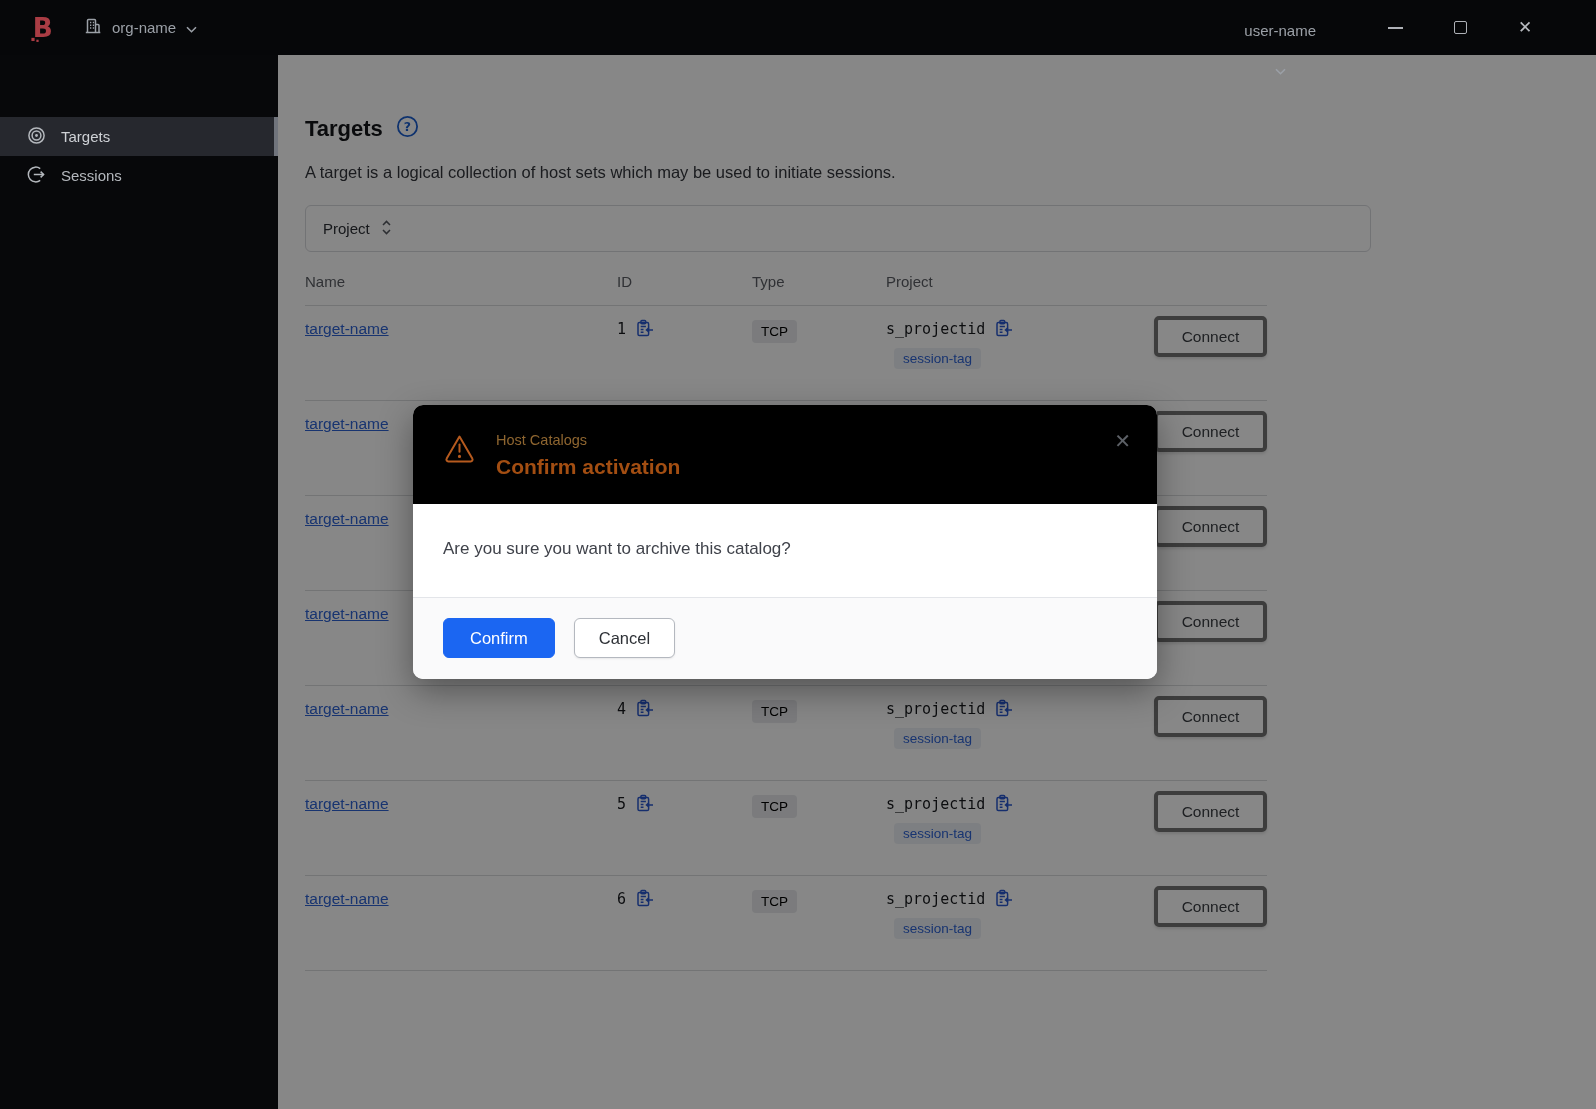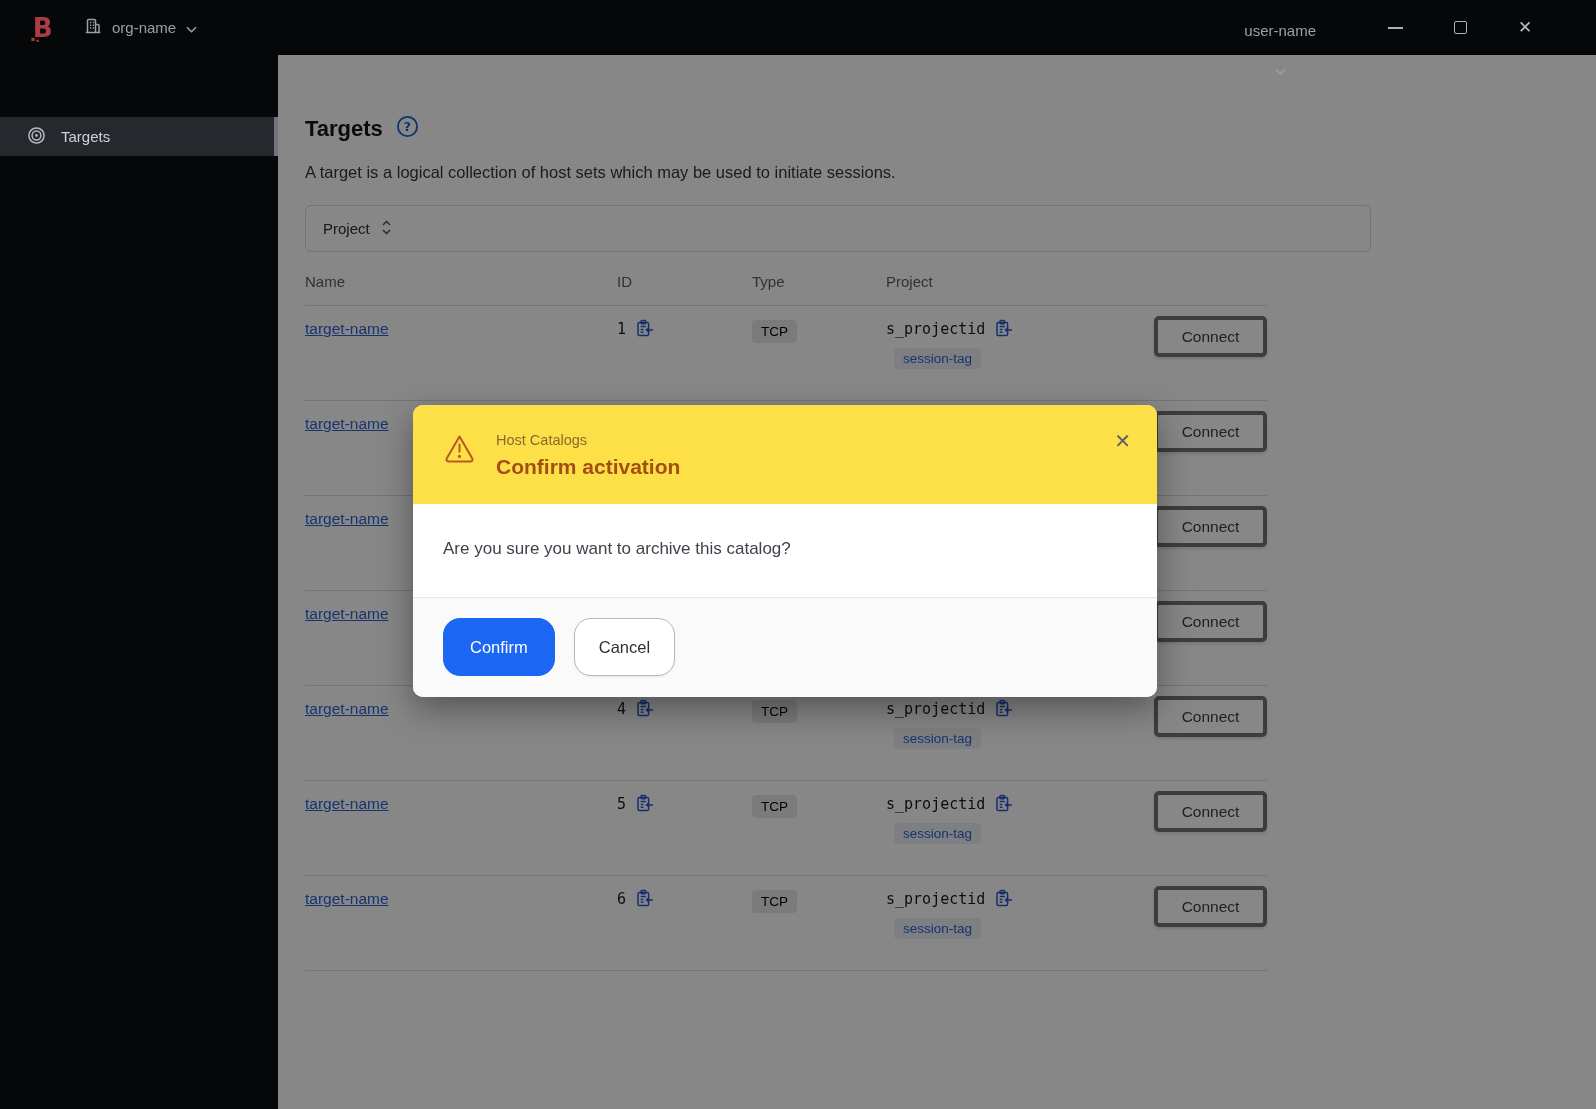--- a/index.html
+++ b/index.html
@@ -81,35 +81,35 @@
   
   .overlay {
     position:absolute; top:55px; left:278px; right:0; bottom:0;
     background:rgba(0,0,0,0.47); z-index:5;
   }
   .modal {
     position:absolute; left:413px; top:405px; width:744px; z-index:10;
     background:#fff; border-radius:10px; box-shadow:0 12px 34px rgba(0,0,0,0.38);
   }
   .modal-header {
-    background:#fde047; border-radius:10px 10px 0 0;
+    background:#000000; border-radius:10px 10px 0 0;
     padding:27px 30px 25px 30px; display:flex; gap:20px; position:relative;
   }
   .modal-kicker { font-size:14.5px; color:#8f6630; }
   .modal-title { margin-top:7px; font-size:21px; font-weight:bold; color:#a34e12; }
   .modal-close {
     position:absolute; top:26px; right:26px; font-size:20px; color:#5d6167;
     cursor:pointer; line-height:1;
   }
   .modal-body { padding:35px 30px 38px 30px; font-size:17px; color:#3f424a; }
   .modal-footer {
     background:#fafafb; border-top:1px solid #e3e5e9; border-radius:0 0 10px 10px;
     padding:20px 30px 21px 30px; display:flex; gap:19px;
   }
-  .btn { height:58px; border-radius:17px; font-family:inherit; font-size:16.5px; cursor:pointer; }
+  .btn { height:40px; border-radius:6px; font-family:inherit; font-size:16.5px; cursor:pointer; }
   .btn-primary { background:#1b66f2; border:1px solid #1b66f2; color:#fff; padding:0 26px; }
   .btn-secondary {
     background:#fff; border:1px solid #b4b8bf; color:#2e3136; padding:0 24px;
     box-shadow:0 1px 2px rgba(0,0,0,0.08);
   }
 </style>
 </head>
 <body>
 
 <div id="app">
@@ -173,20 +173,30 @@
     <div class="side-item active">
       <span>
         <svg width="19" height="19" viewBox="0 0 19 19" fill="none" stroke="#b4b8bd" stroke-width="1.5">
           <circle cx="9.5" cy="9.5" r="7.6"></circle>
           <circle cx="9.5" cy="9.5" r="4.4"></circle>
           <circle cx="9.5" cy="9.5" r="1.4" fill="#b4b8bd" stroke="none"></circle>
         </svg>
       </span>
       <span>Targets</span>
     </div>
+    <div class="side-item">
+      <span>
+        <svg width="19" height="19" viewBox="0 0 19 19" fill="none" stroke="#b4b8bd" stroke-width="1.5">
+          <path d="M13.2 3.6 a7.4 7.4 0 1 0 0 11.8"></path>
+          <path d="M6.8 9.5 H16.6"></path>
+          <path d="M13.6 6.6 L16.6 9.5 L13.6 12.4"></path>
+        </svg>
+      </span>
+      <span>Sessions</span>
+    </div>
   </div>
 
   <div class="main">
     <div class="page-title-row">
       <span class="page-title">Targets</span>
       <span>
         <svg width="23" height="23" viewBox="0 0 23 23">
           <circle cx="11.5" cy="11.5" r="9.6" fill="none" stroke="#1c5fd0" stroke-width="1.8"></circle>
           <text x="11.5" y="16" text-anchor="middle" font-family="'DejaVu Sans', sans-serif" font-size="12.5" font-weight="bold" fill="#1c5fd0">?</text>
         </svg>

